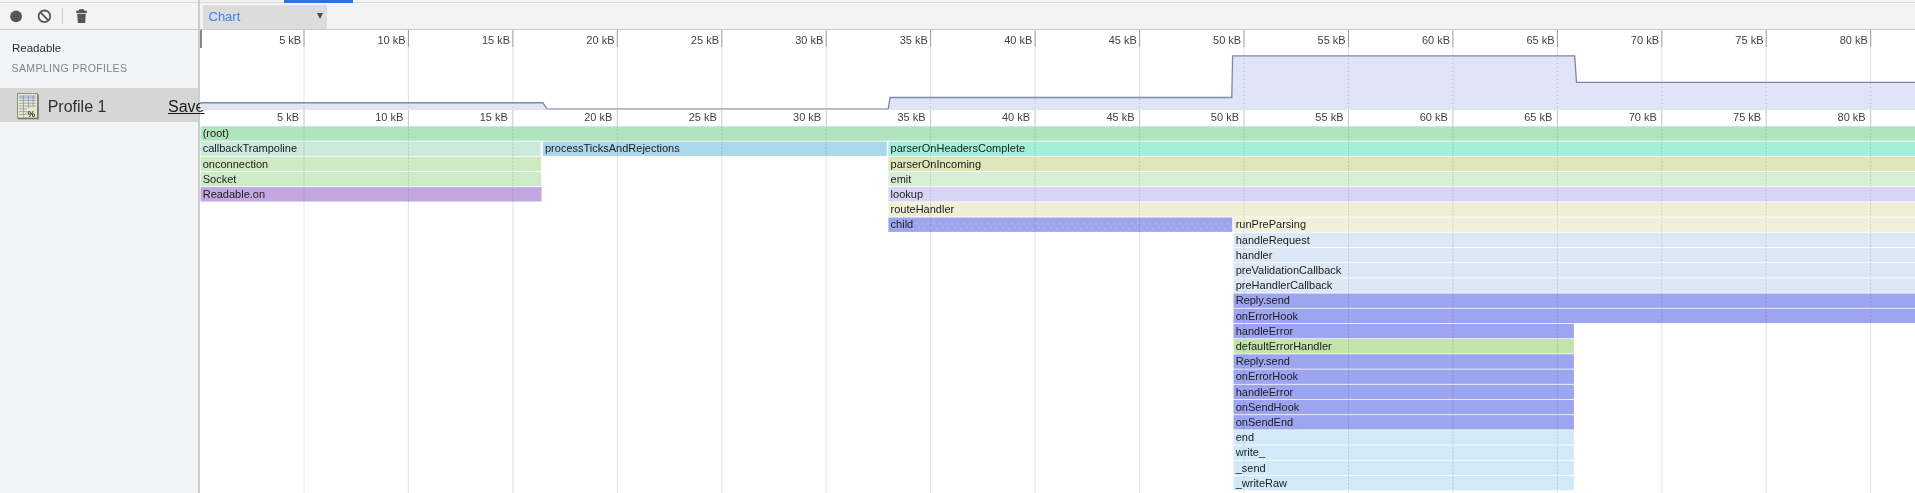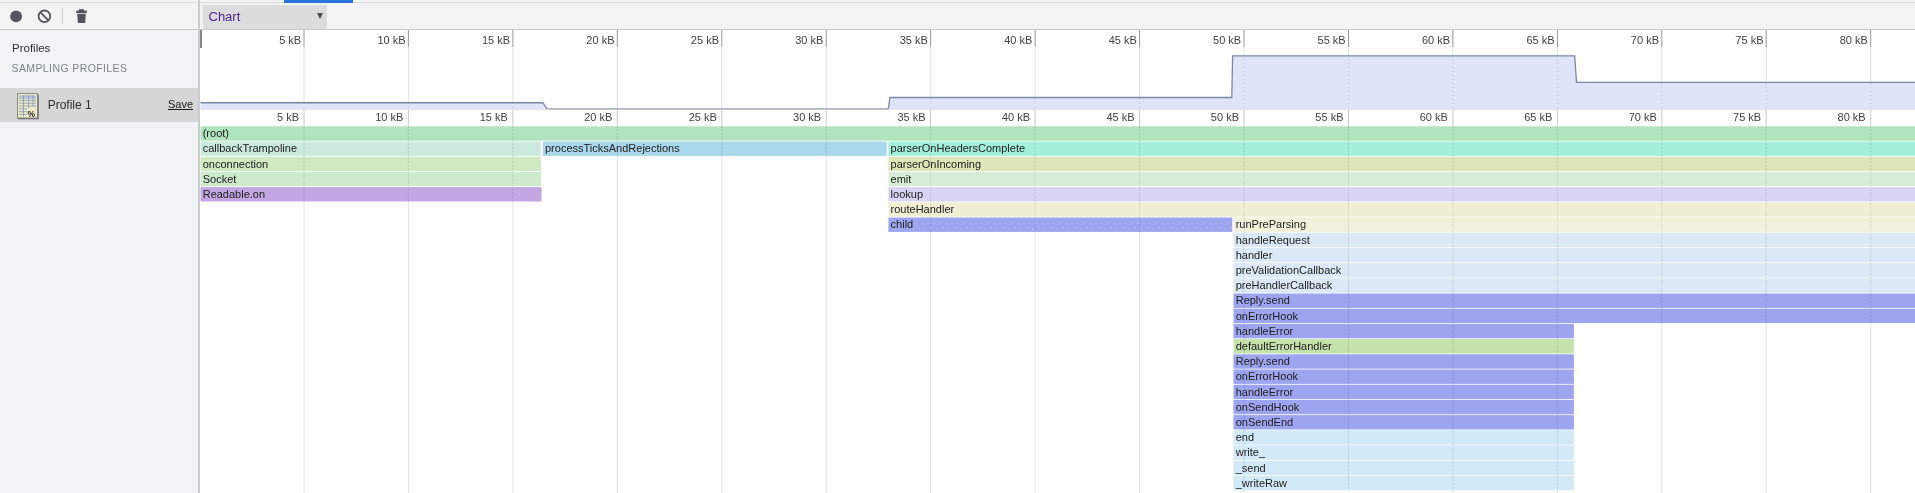--- a/index.html
+++ b/index.html
@@ -17,45 +17,45 @@
 <circle cx="44.4" cy="16.3" r="5.8" fill="none" stroke="#53565c" stroke-width="1.8"></circle>
 <line x1="40.4" y1="12.3" x2="48.4" y2="20.3" stroke="#53565c" stroke-width="1.8"></line>
 <line x1="62.4" y1="8" x2="62.4" y2="24" stroke="#cccccc" stroke-width="1"></line>
 <g fill="#53565c">
 <rect x="79" y="9.2" width="5" height="2.2"></rect>
 <rect x="76.2" y="10.6" width="10.6" height="2.4"></rect>
 <path d="M77.2,13.8 L85.8,13.8 L85.2,23 L77.8,23 Z"></path>
 </g>
 </svg>
 <div class="abs" style="left:198px;top:0;width:2px;height:493px;background:#cccccc"></div>
-<div class="abs" style="left:12px;top:42px;font-size:11.5px;color:#303030">Profiles</div>
+<div class="abs" style="left:12px;top:42px;font-size:11.5px;color:#303030">Readable</div>
 <div class="abs" style="left:11.5px;top:62px;font-size:10.5px;letter-spacing:0.4px;color:#7b858e">SAMPLING PROFILES</div>
 <div class="abs" style="left:0;top:88px;width:198px;height:34px;background:#d6d6d6"></div>
 <svg width="24" height="28" style="position:absolute;left:15.5px;top:91.5px">
 <rect x="1.5" y="1.5" width="20" height="24.5" fill="#ebe8c6" stroke="#8f8f83" stroke-width="1"></rect>
 <rect x="21.5" y="2.5" width="1.3" height="24.2" fill="#75757a"></rect>
 <rect x="2" y="26" width="20.8" height="1.3" fill="#75757a"></rect>
 <rect x="3" y="3.2" width="17" height="3.6" fill="#b4bed4"></rect>
 <g stroke="#8195b8" stroke-width="0.75">
 <line x1="3" y1="8.4" x2="20" y2="8.4"></line>
 <line x1="3" y1="11.2" x2="20" y2="11.2"></line>
 <line x1="3" y1="14" x2="20" y2="14"></line>
 <line x1="3" y1="16.8" x2="11" y2="16.8"></line>
 <line x1="3" y1="19.6" x2="11" y2="19.6"></line>
 <line x1="3" y1="22.4" x2="11" y2="22.4"></line>
 <line x1="7.5" y1="3.4" x2="7.5" y2="24.8"></line>
 <line x1="12.5" y1="3.4" x2="12.5" y2="16"></line>
 <line x1="17" y1="3.4" x2="17" y2="14.5"></line>
 </g>
 <text x="11.5" y="24.8" font-family="Liberation Sans" font-size="8.5" font-weight="bold" fill="#2a2a2a">%</text>
 </svg>
-<div class="abs" style="left:47.7px;top:97.5px;font-size:12px;color:#303030">Profile 1</div>
-<div class="abs" style="left:168px;top:97.5px;font-size:11px;color:#1a1a1a;text-decoration:underline">Save</div>
+<div class="abs" style="left:47.7px;top:97.5px;font-size:16px;color:#303030">Profile 1</div>
+<div class="abs" style="left:168px;top:97.5px;font-size:16px;color:#1a1a1a;text-decoration:underline">Save</div>
 <div class="abs" style="left:202.5px;top:4.5px;width:124px;height:24px;background:#dcdcdc;border-radius:2px"></div>
-<div class="abs" style="left:208.5px;top:9px;font-size:13px;color:#4c1d95">Chart</div>
+<div class="abs" style="left:208.5px;top:9px;font-size:13px;color:#3b82f6">Chart</div>
 <div class="abs" style="left:316.5px;top:13px;width:0;height:0;border-left:3.5px solid transparent;border-right:3.5px solid transparent;border-top:6.5px solid #4d4d52"></div>
 <svg width="1715" height="80" style="position:absolute;left:200px;top:30px">
 <defs>
       <clipPath id="ovclip">
         <path d="M0.5,78.9 L0.5,72.75 L342.8,72.75 L347,78.9 L688.3,78.9 L690,67.5 L1031.8,67.5 L1032.6,25.9 L1374.7,25.9 L1376.5,52.4 L1715,52.4 L1715,78.9 Z"></path>
       </clipPath>
     </defs>
 <line x1="104.0" y1="0" x2="104.0" y2="17" stroke="#999999" stroke-width="1"></line>
 <line x1="104.0" y1="17" x2="104.0" y2="78.9" stroke="#e2e2e2" stroke-width="1"></line>
 <line x1="208.4" y1="0" x2="208.4" y2="17" stroke="#999999" stroke-width="1"></line>

